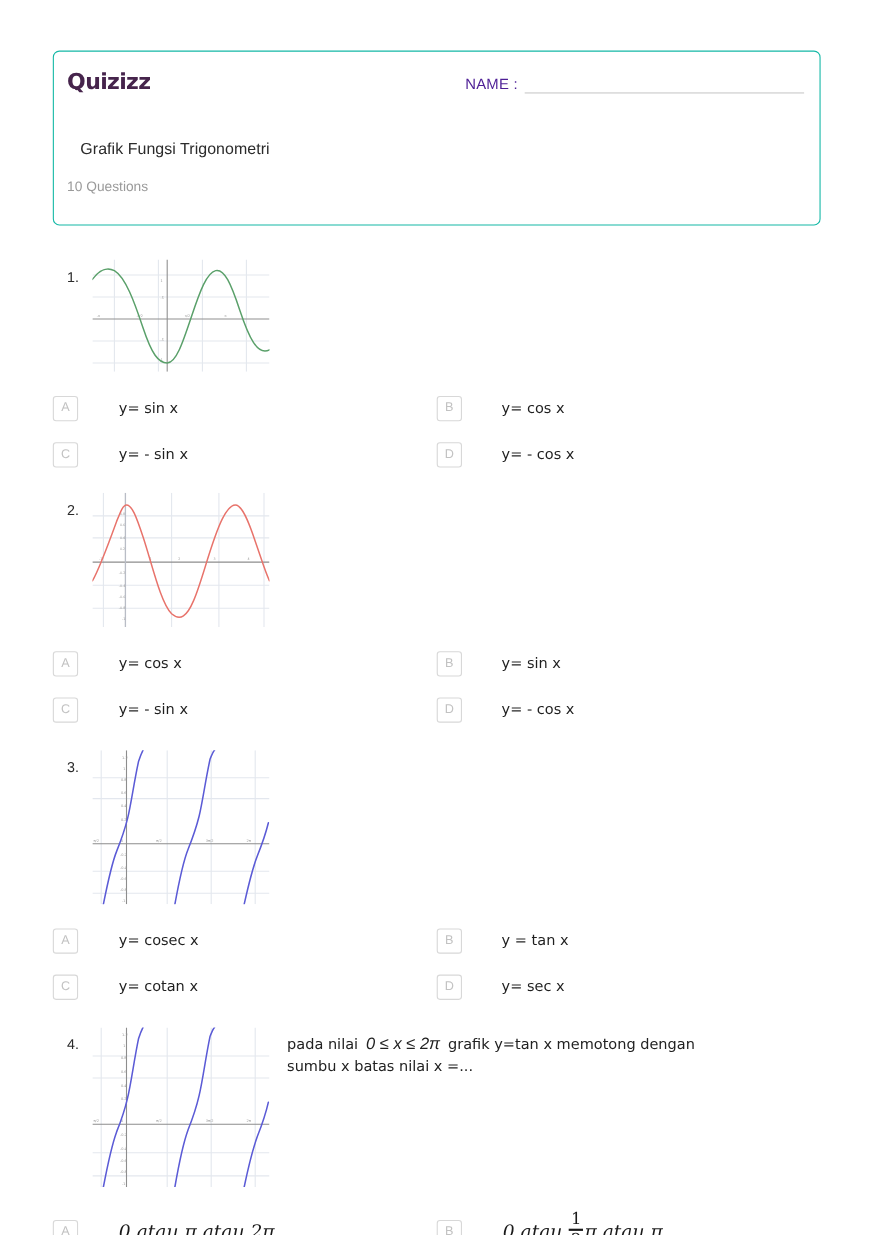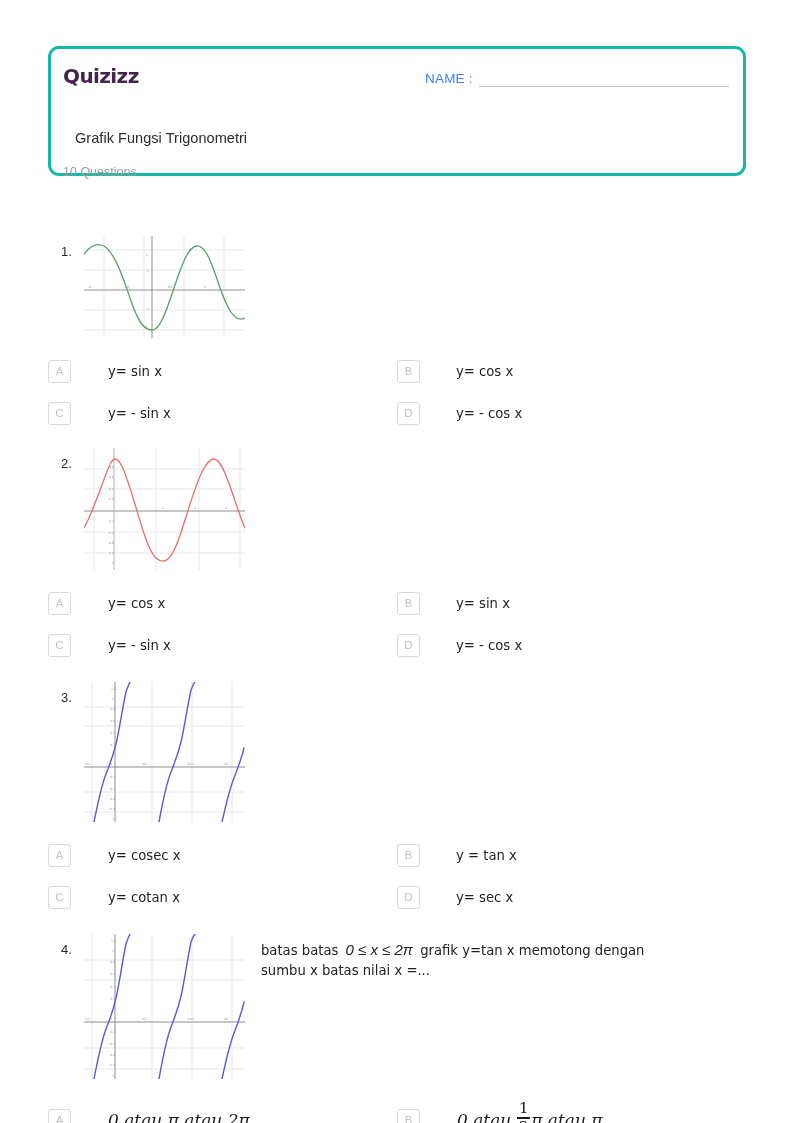--- a/index.html
+++ b/index.html
@@ -16,23 +16,23 @@
     height: 1123px;
     background: #ffffff;
   }
 
   
   .header {
     position: absolute;
     left: 48px;
     top: 46px;
     width: 698px;
-    height: 130px;
-    border: 3px solid #14b8a6;
-    border-radius: 11px;
+    height: 159px;
+    border: 1px solid #14b8a6;
+    border-radius: 6px;
     background: #ffffff;
     display: flex;
   }
   .header-left {
     width: 360px;
     padding: 17px 0 0 12px;
     position: relative;
   }
   .logo {
     font-size: 20px;
@@ -73,21 +73,21 @@
     padding: 16px 14px 0 14px;
   }
   .field-row {
     display: flex;
     align-items: flex-end;
     margin-bottom: 17px;
     height: 22px;
   }
   .field-label {
     font-size: 13.5px;
-    color: #3b82f6;
+    color: #4c1d95;
     white-space: nowrap;
     letter-spacing: 0.2px;
     padding-bottom: 1px;
   }
   .field-line {
     flex: 1;
     border-bottom: 1px solid #c9c9c9;
     margin-left: 6px;
     height: 16px;
   }
@@ -438,21 +438,21 @@
             <text x="140" y="86">2π</text>
           </g>
           <g fill="none" stroke="#5b5bd6" stroke-width="1.4" stroke-linecap="round">
             <path d="M10,145 C14,124 18,106 22,95 C26,85 29,77 32,64 C35,52 38,29 42,10 C44,4 45,2 46,0"></path>
             <path d="M75,145 C79,122 83,104 87,93 C91,83 94,75 97,62 C100,50 103,27 107,8 C109,3 110,1 111,0"></path>
             <path d="M138,145 C142,126 146,110 150,99 C154,89 157,81 160,68"></path>
           </g>
         </svg>
       </div>
       <div class="q-text">
-        <span>batas batas</span>
+        <span>pada nilai</span>
         <span class="mathi">0 ≤ x ≤ 2π</span>
         <span>grafik y=tan x memotong dengan</span>
         <br>
         <span>sumbu x batas nilai x =...</span>
       </div>
     </div>
     <div class="options" style="margin-top:20px;">
       <div class="option">
         <span class="opt-badge">A</span>
         <span class="opt-math">0 atau π atau 2π</span>

